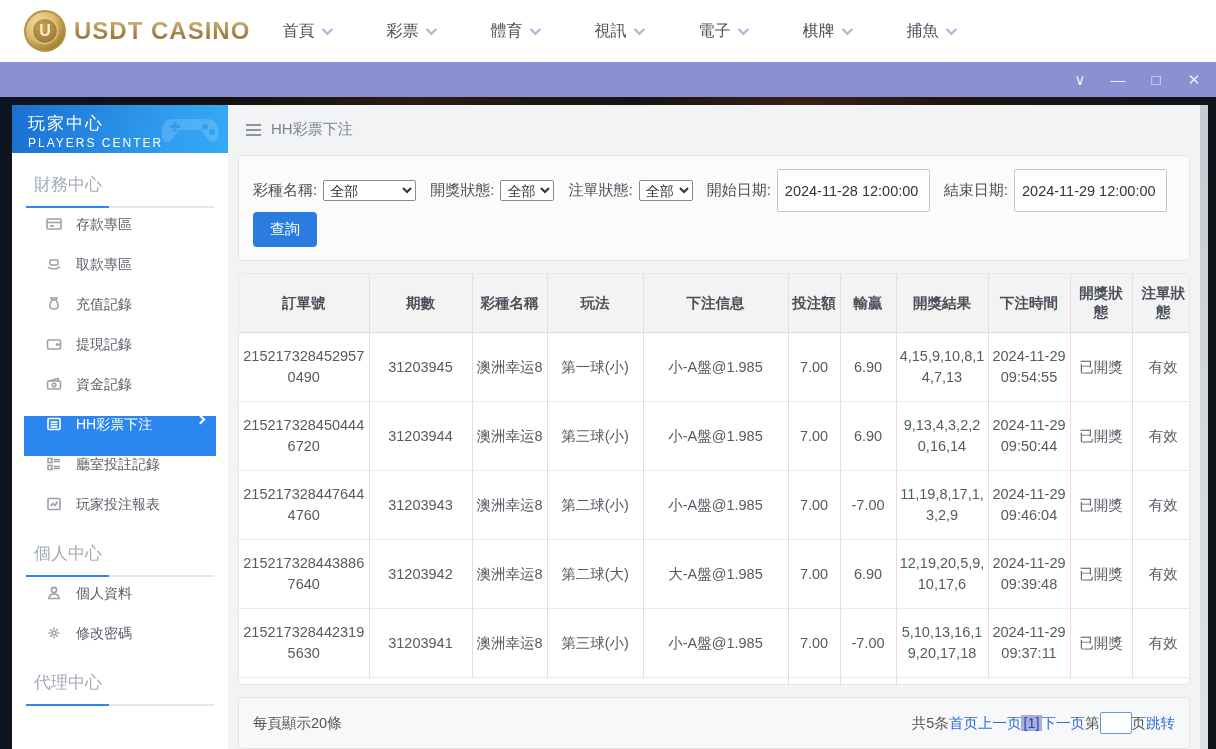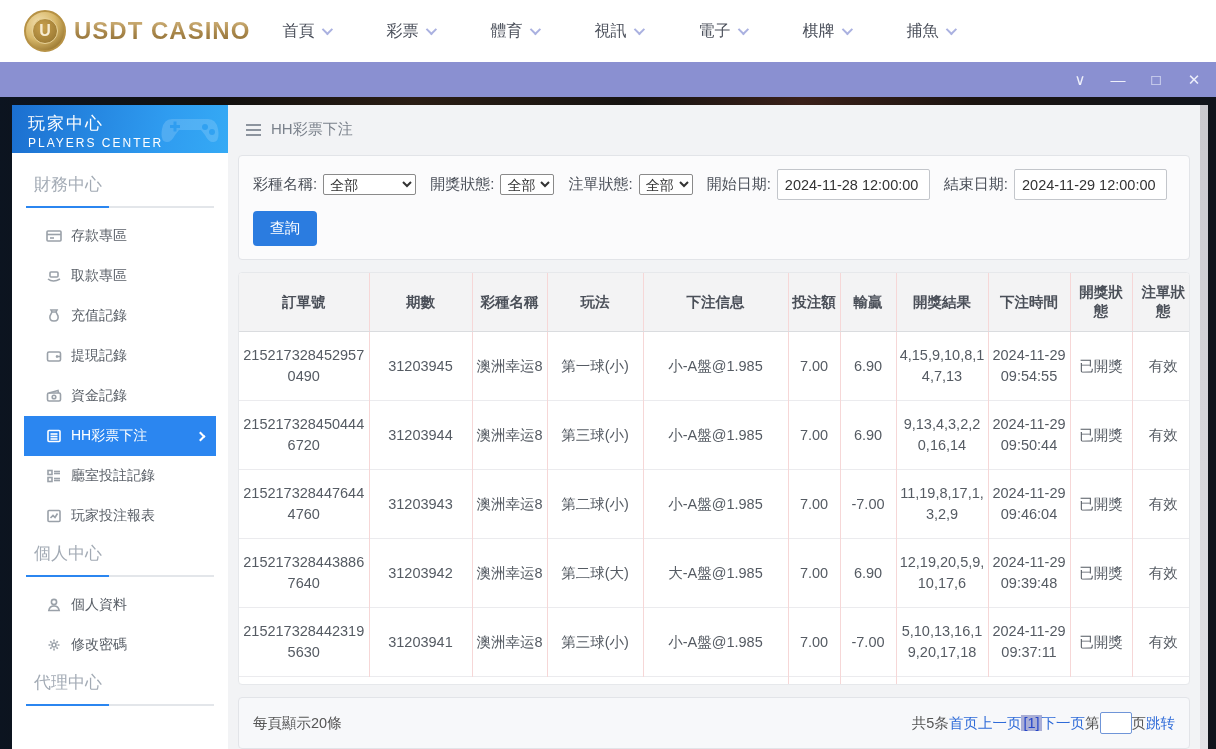--- a/index.html
+++ b/index.html
@@ -34,42 +34,42 @@
   
   .sidebar { width:216px; background:#fff; display:flex; flex-direction:column; overflow:hidden; }
   .sb-header { height:48px; background:linear-gradient(100deg,#1b6fd0,#2f9cf0 70%,#35aaf5); position:relative; color:#fff; padding:7px 0 0 16px; overflow:hidden; flex:none;}
   .sb-title { font-size:17px; letter-spacing:2px; }
   .sb-sub { font-size:12px; letter-spacing:2px; margin-top:1px; }
   .sb-header svg.pad { position:absolute; right:6px; top:4px; opacity:.35; }
   .sb-body { padding:14px 12px 0 12px; flex:1; }
   .sb-section-title { color:#a3abb5; font-size:17px; padding:6px 10px 10px 10px; }
   .sb-section-rule { height:2px; background:#e3e6ea; margin:0 2px 8px 2px; position:relative; }
   .sb-section-rule::before { content:""; position:absolute; left:0; top:0; height:2px; width:44%; background:#2b86f0; }
-  .sb-item { height:40px; display:flex; align-items:center; gap:9px; padding:0 12px 0 22px; color:#5a6068; cursor:pointer; }
+  .sb-item { height:40px; display:flex; align-items:flex-start; gap:14px; padding:0 12px 0 22px; color:#5a6068; cursor:pointer; }
   .sb-item .ic { width:16px; height:16px; flex:none; display:flex; align-items:center; justify-content:center; }
   .sb-item .ic svg { stroke:#9aa1a9; fill:none; stroke-width:1.6; }
   .sb-item.active { background:#2b86f0; color:#fff; }
   .sb-item.active .ic svg { stroke:#fff; }
   .sb-item .arrow { margin-left:auto; width:7px; height:7px; border-right:2px solid #fff; border-top:2px solid #fff; transform:rotate(45deg); }
 
   
   .main { flex:1; background:#f2f3f5; display:flex; flex-direction:column; overflow:hidden; }
   .breadcrumb { padding:15px 18px 12px 18px; color:#7b828c; font-size:15px; display:flex; align-items:center; gap:10px; }
   .hamb { display:inline-flex; flex-direction:column; gap:3px; cursor:pointer; }
   .hamb i { width:15px; height:2px; background:#8d949e; display:block; }
 
   .filter-panel { margin:4px 10px 0 10px; background:#fbfbfc; border:1px solid #e2e4e8; border-radius:4px; padding:13px 14px; }
   .filter-row { display:flex; align-items:center; gap:6px; flex-wrap:nowrap; color:#4a4f58; font-size:15px; }
   .filter-row label { white-space:nowrap; }
   select { height:21px; border:1px solid #8a8a8a; border-radius:2px; background:#fff; color:#333; font-size:14px; padding:0 2px; font-family:inherit; }
   .sel-lottery { width:131px; margin-right:8px; }
   .sel-draw { width:72px; margin-right:8px; }
   .sel-order { width:56px; margin-right:8px; }
-  .date-input { width:153px; height:31px; border:1px solid #c3c6cb; border-radius:2px; font-size:14.5px; color:#333; padding:0 7px; margin-right:8px; font-family:inherit; background:#fff;}
-  .btn-query { margin-top:11px; background:#2b7ce0; color:#fff; border:none; border-radius:4px; font-size:15px; padding:8px 17px; cursor:pointer; font-family:inherit; }
+  .date-input { width:153px; height:43px; border:1px solid #c3c6cb; border-radius:2px; font-size:14.5px; color:#333; padding:0 7px; margin-right:8px; font-family:inherit; background:#fff;}
+  .btn-query { margin-top:0; background:#2b7ce0; color:#fff; border:none; border-radius:4px; font-size:15px; padding:8px 17px; cursor:pointer; font-family:inherit; }
 
   .table-wrap { margin:12px 10px 0 10px; background:#fff; border:1px solid #e6e8eb; border-radius:4px; overflow:hidden; }
   table { width:100%; border-collapse:collapse; table-layout:fixed; }
   th { background:#f3f3f4; font-weight:bold; color:#4a4f58; font-size:14.5px; padding:10px 2px; border-bottom:1px solid #dadcdf; }
   td { text-align:center; color:#555b63; font-size:14.5px; padding:13px 3px; border-top:1px solid #ebebee; word-break:break-all; line-height:1.45; }
   th + th, td + td { border-left:1px solid #f6d7d7; }
   tr.sum td { padding:9px 3px; }
 
   .footer-bar { margin:12px 10px 0 10px; background:#f7f8fa; border:1px solid #e2e4e8; border-radius:4px; padding:14px 14px; display:flex; align-items:center; justify-content:space-between; color:#555; font-size:14.5px; }
   .pager { display:flex; align-items:center; font-size:14.5px; }

